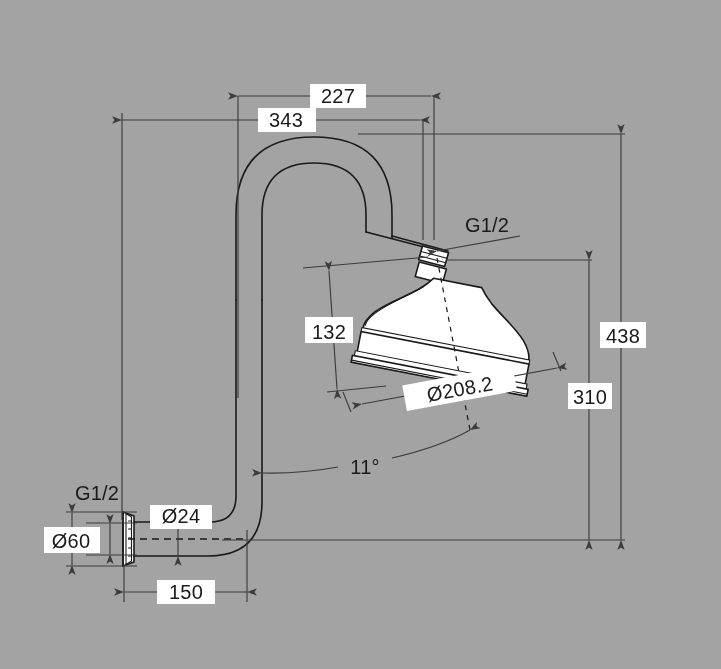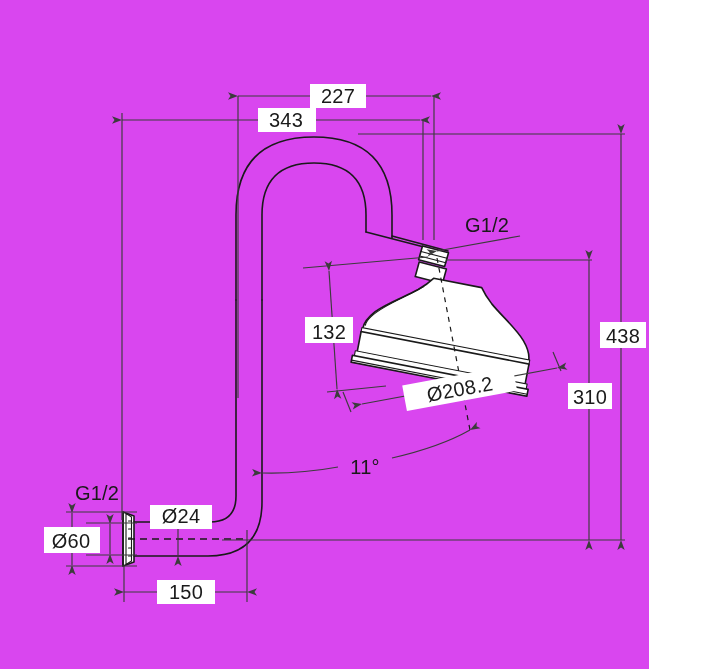--- a/index.html
+++ b/index.html
@@ -8,23 +8,23 @@
     background: #ffffff;
   }
   body {
     width: 721px;
     height: 669px;
     font-family: "Liberation Sans", sans-serif;
     overflow: hidden;
   }
   #drawing-root {
     position: relative;
-    width: 649px;
+    width: 721px;
     height: 669px;
-    background: #d946ef;
+    background: #a3a3a3;
   }
   svg#tech-drawing {
     display: block;
     width: 721px;
     height: 669px;
   }
   .obj-line {
     fill: none;
     stroke: #1a1a1a;
     stroke-width: 1.6;

